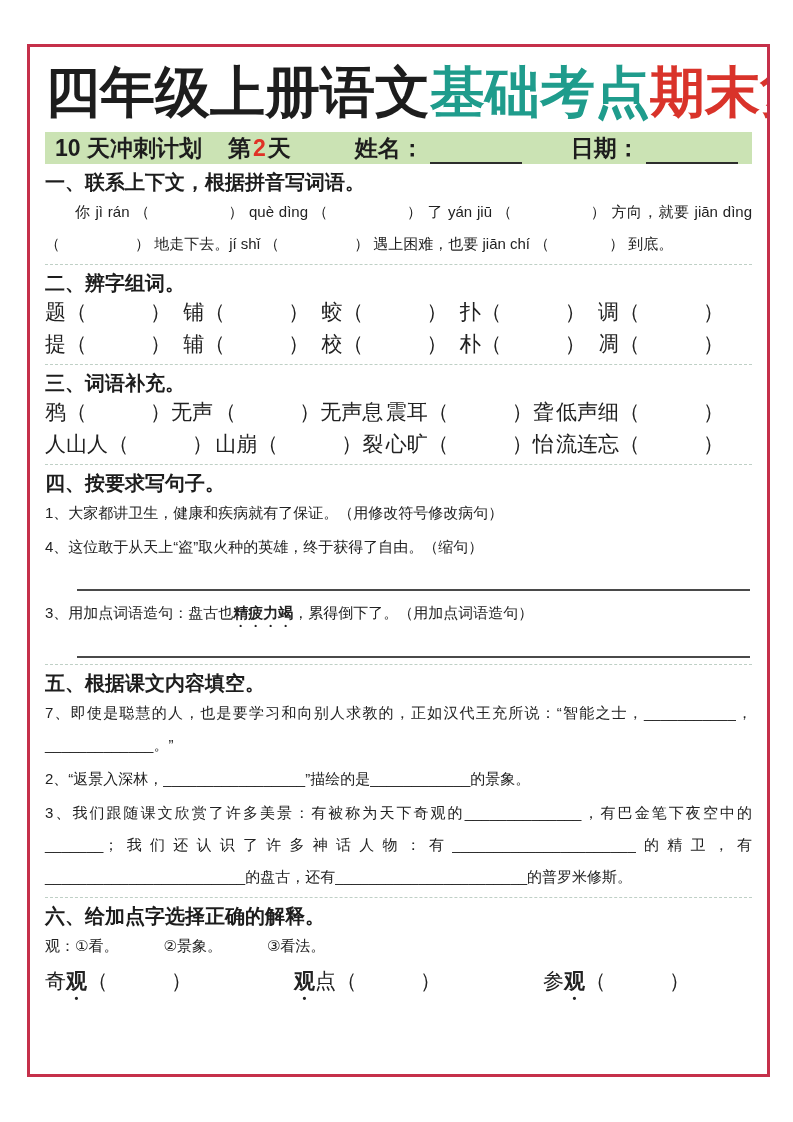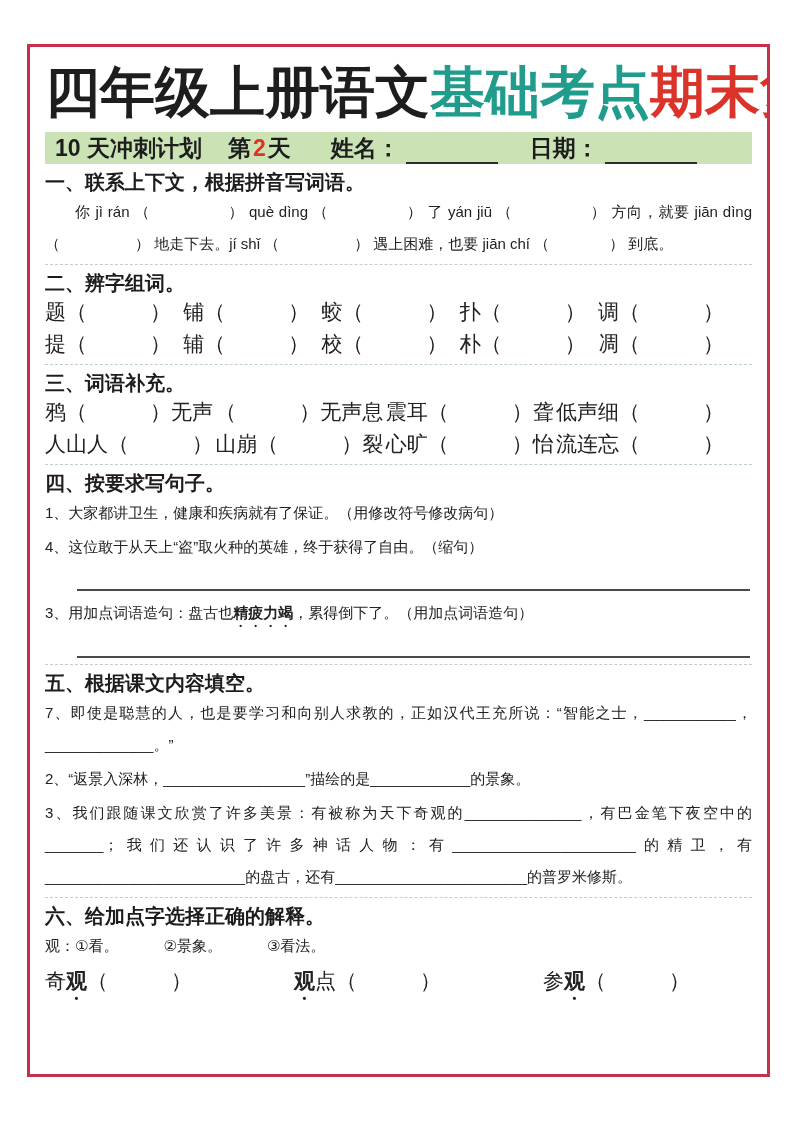--- a/index.html
+++ b/index.html
@@ -42,22 +42,22 @@
     background: #cbe3b4;
     display: flex;
     align-items: center;
     padding: 0 10px;
     font-size: 23px;
     font-weight: 700;
     color: #1d1d1d;
   }
   .banner .day { margin-left: 26px; }
   .banner .red-num { color: #e03226; padding: 0 2px; }
-  .banner .f-name { margin-left: 40px; display: inline-flex; align-items: flex-end; }
-  .banner .f-date { margin-left: 32px; display: inline-flex; align-items: flex-end; }
+  .banner .f-name { margin-left: 64px; display: inline-flex; align-items: flex-end; }
+  .banner .f-date { margin-left: 49px; display: inline-flex; align-items: flex-end; }
   .blank-line {
     display: inline-block;
     width: 92px;
     height: 20px;
     border-bottom: 2px solid #2d2d2d;
     margin-left: 6px;
   }
   
   h2.sec-head {
     margin: 6px 0 1px 0;

